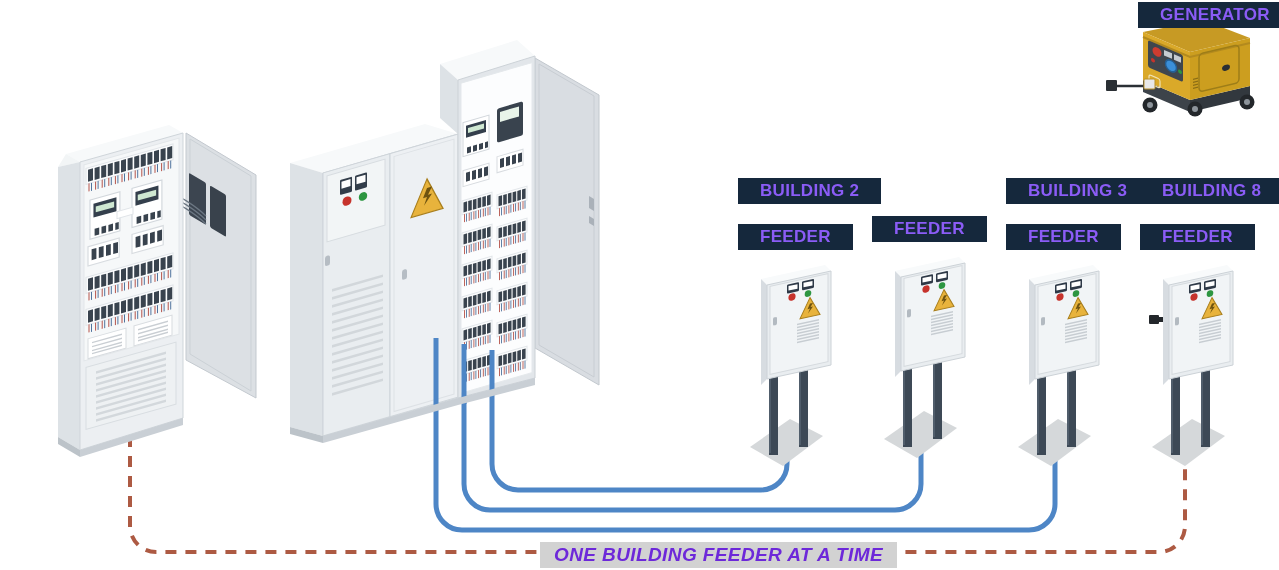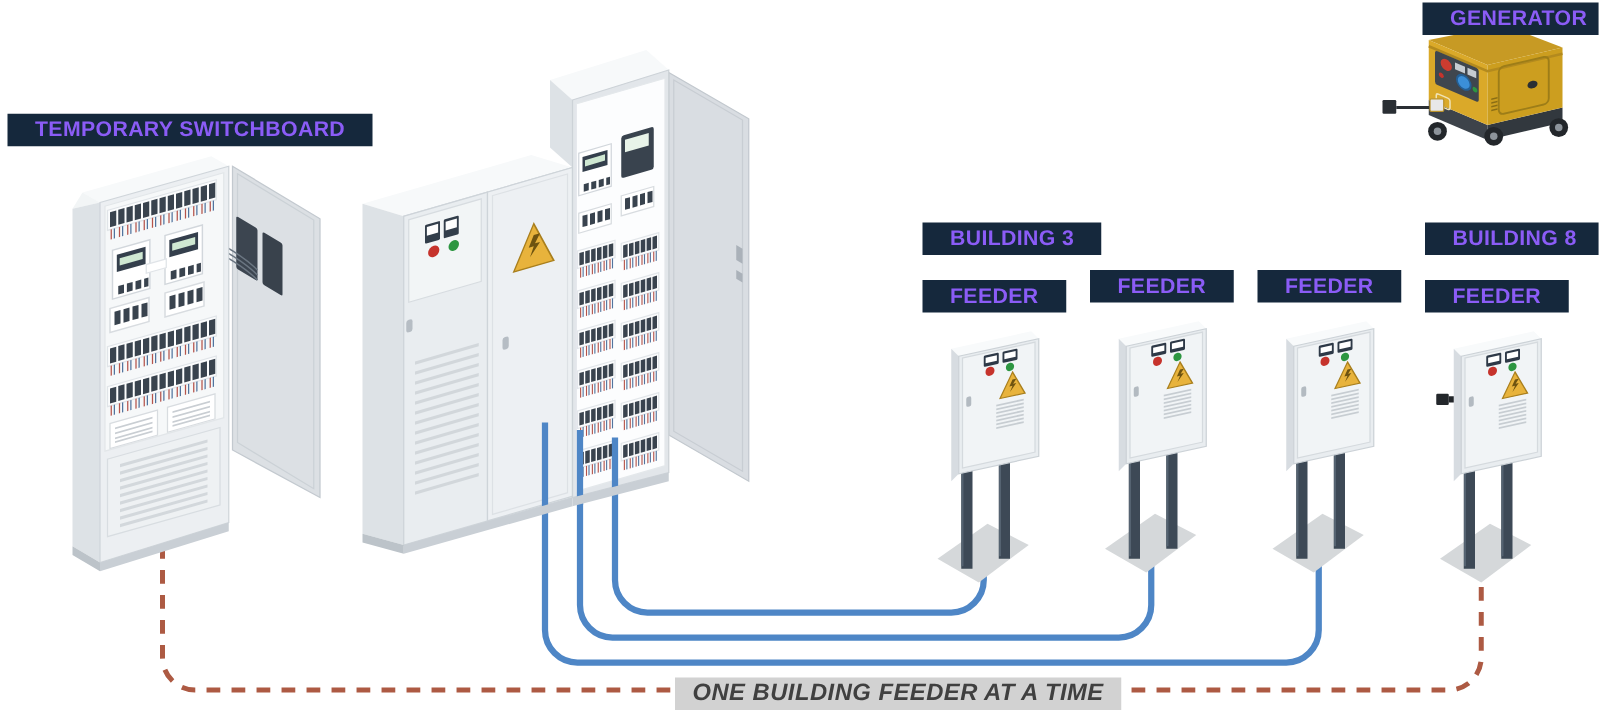--- a/index.html
+++ b/index.html
@@ -4,21 +4,21 @@
 <style>
   html,body{margin:0;padding:0;background:#ffffff;}
   .stage{position:relative;width:1279px;height:570px;background:#ffffff;overflow:hidden;
          font-family:"Liberation Sans",sans-serif;}
   .tag{position:absolute;background:#15283c;color:#8b5cf6;font-weight:bold;font-size:17px;
        line-height:26px;padding:0 22px;letter-spacing:.3px;white-space:nowrap;z-index:30;}
   .feeder-group{position:absolute;top:178px;width:110px;text-align:center;z-index:20;}
   .feeder-group .tag{position:static;display:inline-block;}
   .tag.feeder-tag{margin-top:20px;}
   .feeder-svg{display:block;margin:13px auto 0 auto;}
-  .note{position:absolute;left:540px;top:542px;background:#d2d2d2;color:#404040;
+  .note{position:absolute;left:540px;top:542px;background:#d2d2d2;color:#6d28d9;
         font-size:19px;font-style:italic;font-weight:bold;line-height:26px;padding:0 14px;
         letter-spacing:.4px;white-space:nowrap;z-index:25;}
   .abs{position:absolute;}
   svg{overflow:visible;}
   .wires{z-index:1;left:0;top:0;}
   .cab{z-index:10;}
 </style>
 </head>
 <body>
 
@@ -231,52 +231,51 @@
       <rect x="9" y="4" width="40" height="38" rx="4" fill="none" stroke="#9d7d18" stroke-width="1.5"></rect>
       <ellipse cx="36" cy="24" rx="4" ry="3" fill="#2a2f34"></ellipse>
       <path d="M3 28 h5 M3 31 h5 M3 34 h5 M3 37 h5" stroke="#8a6d15" stroke-width="1.2"></path>
     </g>
     <path d="M17,68 L46,68" stroke="#2a2f34" stroke-width="2.5" fill="none"></path>
     <rect x="6" y="62" width="11" height="11" rx="1" fill="#2a2f34"></rect>
     <rect x="44" y="61" width="11" height="10" rx="1" fill="#e8e8e8" stroke="#b9912a"></rect>
   </svg>
 
   <div class="feeder-group" style="left:738px">
-    <span class="tag">BUILDING 3</span><br>
+    <span class="tag">BUILDING 2</span><br>
     <span class="tag feeder-tag">FEEDER</span>
     <svg class="feeder-svg" width="100" height="206" viewBox="0 0 100 206">
       <use href="#feeder-box"></use>
     </svg>
   </div>
 
   <div class="feeder-group" style="left:872px">
     <br>
     <span class="tag feeder-tag">FEEDER</span>
     <svg class="feeder-svg" width="100" height="206" viewBox="0 0 100 206">
       <use href="#feeder-box"></use>
     </svg>
   </div>
 
   <div class="feeder-group" style="left:1006px">
-    <br>
+    <span class="tag">BUILDING 3</span><br>
     <span class="tag feeder-tag">FEEDER</span>
     <svg class="feeder-svg" width="100" height="206" viewBox="0 0 100 206">
       <use href="#feeder-box"></use>
     </svg>
   </div>
 
   <div class="feeder-group" style="left:1140px">
     <span class="tag">BUILDING 8</span><br>
     <span class="tag feeder-tag">FEEDER</span>
     <svg class="feeder-svg" width="100" height="206" viewBox="0 0 100 206">
       <use href="#feeder-box"></use>
       <g>
         <rect x="4" y="52" width="10" height="9" rx="1" fill="#23272b"></rect>
         <rect x="14" y="54" width="4" height="5" fill="#23272b"></rect>
       </g>
     </svg>
   </div>
 
-  <div class="tag" style="left:6px;top:91px">TEMPORARY SWITCHBOARD</div>
   <div class="tag" style="left:1138px;top:2px">GENERATOR</div>
   <div class="note">ONE BUILDING FEEDER AT A TIME</div>
 
 </div>
 
 </body></html>

